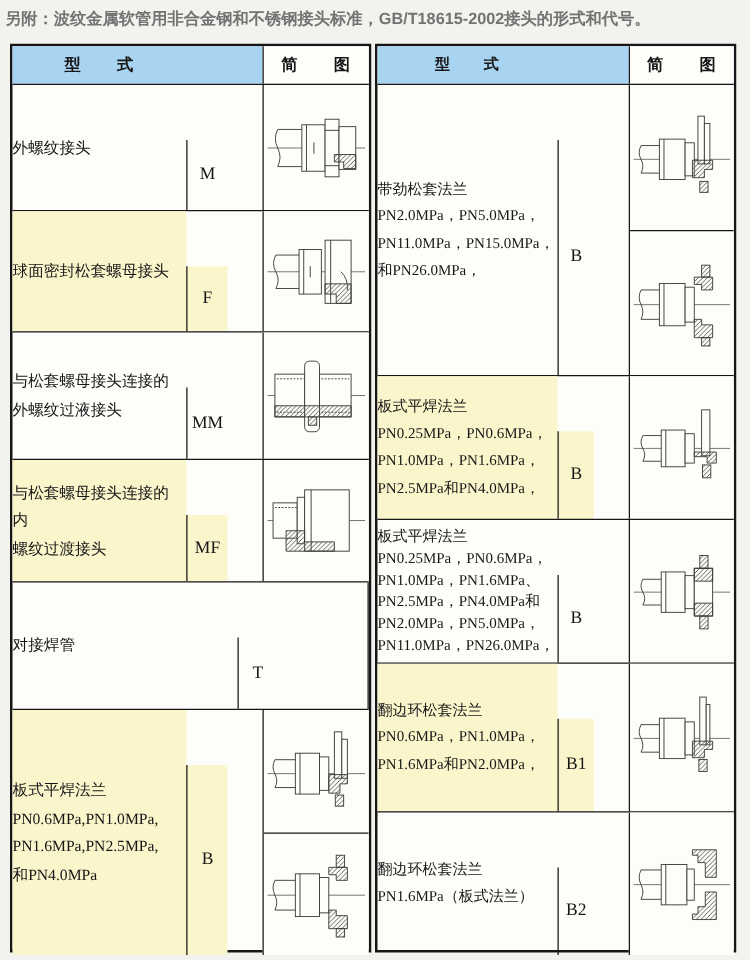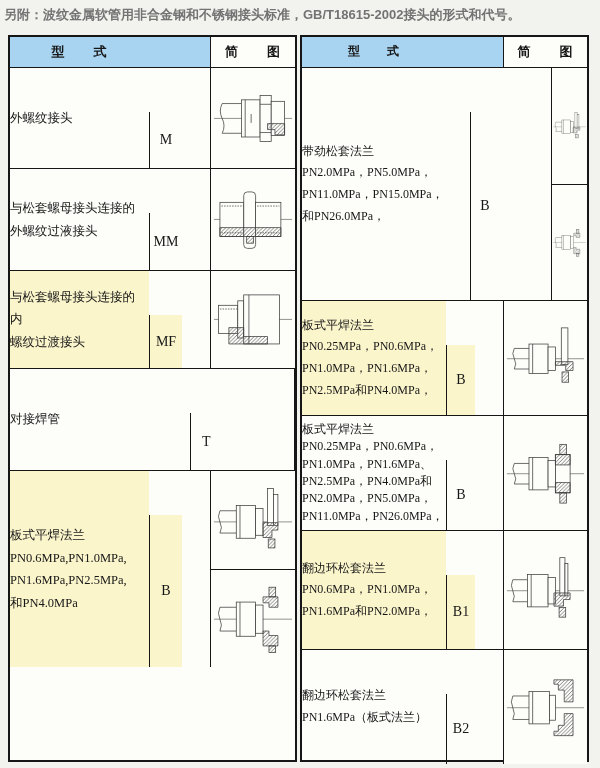--- a/index.html
+++ b/index.html
@@ -64,20 +64,44 @@
             <line x1="66" y1="30" x2="81" y2="30"></line>
               <line x1="66" y1="68" x2="81" y2="68"></line>
             <rect x="81" y="26" width="18" height="46" fill="#fdfdfa"></rect>
             <path d="M76 56 h23 v15 h-13 v-7 h-10 z" fill="url(#h1)"></path>
             <line x1="54" y1="43" x2="54" y2="55"></line>
           </g>
         </svg>
       </div>
     </div>
 
+    <div class="hrow hl" style="height:97px;">
+      <div class="cell c-type">球面密封松套螺母接头</div>
+      <div class="cell c-code">F</div>
+      <div class="cell c-diag">
+        <svg class="dg" width="106" viewBox="0 0 113 97">
+          <defs>
+              <pattern id="h2" width="5" height="5" patternUnits="userSpaceOnUse">
+                <path d="M0 5 L5 0" stroke="#555" stroke-width="1"></path>
+              </pattern>
+            </defs>
+          <g stroke="#3b3b3b" stroke-width="1" fill="none">
+            <line x1="4" y1="49" x2="109" y2="49" stroke-width="0.75"></line>
+            <path d="M13 31 H38 M13 67 H38 M13 31 q-5 9 0 18 q5 9 0 18"></path>
+            <rect x="38" y="25" width="24" height="48" fill="#fdfdfa"></rect>
+            <line x1="43" y1="25" x2="43" y2="73"></line>
+            <rect x="66" y="15" width="28" height="68" fill="#fdfdfa"></rect>
+            <line x1="72" y1="15" x2="72" y2="83"></line>
+            <path d="M83 49 q8 7 7 20"></path>
+            <path d="M66 62 h28 v21 h-16 v-10 h-12 z" fill="url(#h2)"></path>
+            <line x1="50" y1="43" x2="50" y2="55"></line>
+          </g>
+        </svg>
+      </div>
+    </div>
 
     <div class="hrow" style="height:102px;">
       <div class="cell c-type">与松套螺母接头连接的
 外螺纹过液接头</div>
       <div class="cell c-code">MM</div>
       <div class="cell c-diag">
         <svg class="dg" width="106" viewBox="0 0 113 97">
           <defs>
               <pattern id="h3" width="5" height="5" patternUnits="userSpaceOnUse">
                 <path d="M0 5 L5 0" stroke="#555" stroke-width="1"></path>
@@ -194,21 +218,21 @@
     </div>
   </div>
 
   <div class="half right">
     <div class="hrow hdr">
       <div class="cell c-type" style="justify-content:center;padding:0;">型　　式</div>
       <div class="cell c-code">代号</div>
       <div class="cell c-diag" style="font-size:13px;font-weight:bold;letter-spacing:1px;">简　　图</div>
     </div>
 
-    <div class="hrow" style="height:233px;gap:24px;">
+    <div class="hrow" style="height:233px;">
       <div class="cell c-type">带劲松套法兰
 PN2.0MPa，PN5.0MPa，
 PN11.0MPa，PN15.0MPa，
 和PN26.0MPa，</div>
       <div class="cell c-code">B</div>
       <div class="cell c-diag split">
         <div class="sub">
           <svg class="dg" width="106" viewBox="0 0 113 97">
             <defs>
                 <pattern id="h8" width="5" height="5" patternUnits="userSpaceOnUse">

